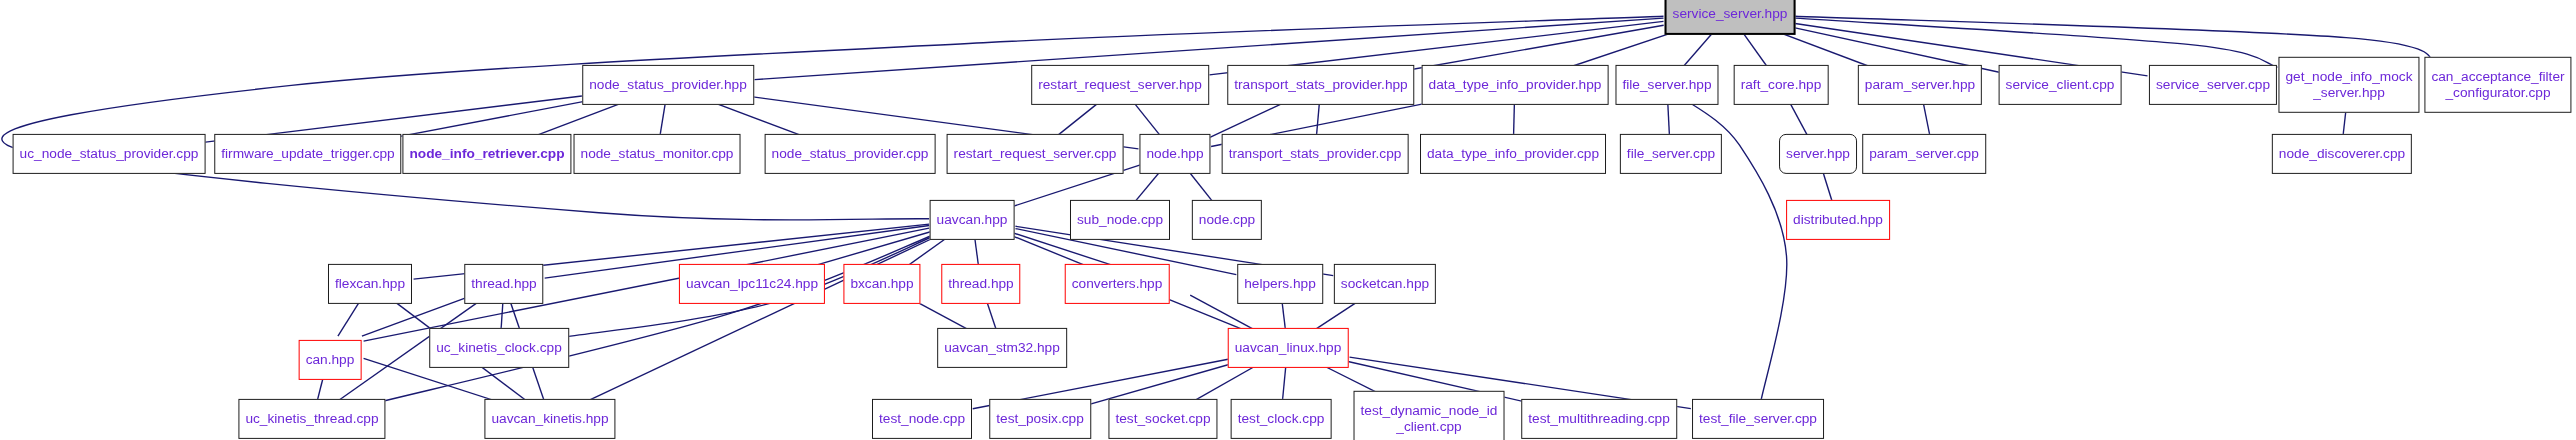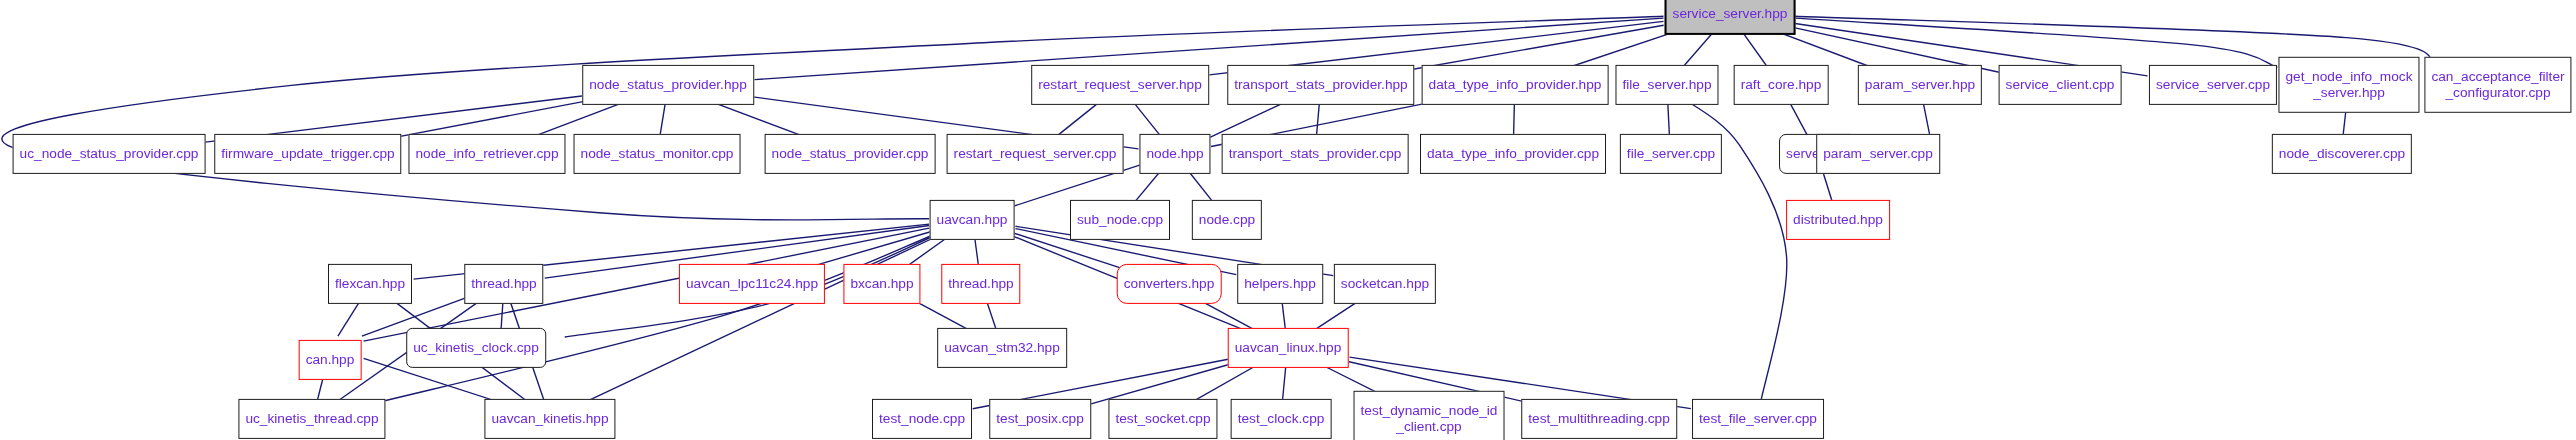--- a/index.html
+++ b/index.html
@@ -146,21 +146,21 @@
       <div class="node" style="left: 2498px; top: 85px;">
         <div>can_acceptance_filter</div>
         <div>_configurator.cpp</div>
       </div>
       <div class="node" style="left: 109px; top: 154px;">
         <div>uc_node_status_provider.cpp</div>
       </div>
       <div class="node" style="left: 308px; top: 154px;">
         <div>firmware_update_trigger.cpp</div>
       </div>
-      <div class="node" style="left: 487px; top: 154px;">
+      <div class="node" style="left: 487px; top: 154px; font-weight: bold;">
         <div>node_info_retriever.cpp</div>
       </div>
       <div class="node" style="left: 657px; top: 154px;">
         <div>node_status_monitor.cpp</div>
       </div>
       <div class="node" style="left: 850px; top: 154px;">
         <div>node_status_provider.cpp</div>
       </div>
       <div class="node" style="left: 1035px; top: 154px;">
         <div>restart_request_server.cpp</div>
@@ -173,21 +173,21 @@
       </div>
       <div class="node" style="left: 1513px; top: 154px;">
         <div>data_type_info_provider.cpp</div>
       </div>
       <div class="node" style="left: 1671px; top: 154px;">
         <div>file_server.cpp</div>
       </div>
       <div class="node" style="left: 1818px; top: 154px; border-radius: 7px;">
         <div>server.hpp</div>
       </div>
-      <div class="node" style="left: 1878px; top: 154px; text-align: center;">
+      <div class="node" style="left: 1924px; top: 154px; text-align: center;">
         <div>param_server.cpp</div>
       </div>
       <div class="node" style="left: 2342px; top: 154px;">
         <div>node_discoverer.cpp</div>
       </div>
       <div class="node" style="left: 972px; top: 220px;">
         <div>uavcan.hpp</div>
       </div>
       <div class="node" style="left: 1120px; top: 220px;">
         <div>sub_node.cpp</div>
@@ -206,33 +206,33 @@
       </div>
       <div class="node truncated" style="left: 752px; top: 284px;">
         <div>uavcan_lpc11c24.hpp</div>
       </div>
       <div class="node truncated" style="left: 882px; top: 284px;">
         <div>bxcan.hpp</div>
       </div>
       <div class="node truncated" style="left: 981px; top: 284px;">
         <div>thread.hpp</div>
       </div>
-      <div class="node truncated" style="left: 1169px; top: 284px; border-radius: 10px;">
+      <div class="node truncated" style="left: 1117px; top: 284px;">
         <div>converters.hpp</div>
       </div>
       <div class="node" style="left: 1280px; top: 284px;">
         <div>helpers.hpp</div>
       </div>
       <div class="node" style="left: 1385px; top: 284px;">
         <div>socketcan.hpp</div>
       </div>
       <div class="node truncated" style="left: 330px; top: 360px;">
         <div>can.hpp</div>
       </div>
-      <div class="node" style="left: 476px; top: 348px; border-radius: 6px;">
+      <div class="node" style="left: 499px; top: 348px;">
         <div>uc_kinetis_clock.cpp</div>
       </div>
       <div class="node" style="left: 1002px; top: 348px;">
         <div>uavcan_stm32.hpp</div>
       </div>
       <div class="node truncated" style="left: 1288px; top: 348px;">
         <div>uavcan_linux.hpp</div>
       </div>
       <div class="node" style="left: 312px; top: 419px;">
         <div>uc_kinetis_thread.cpp</div>

